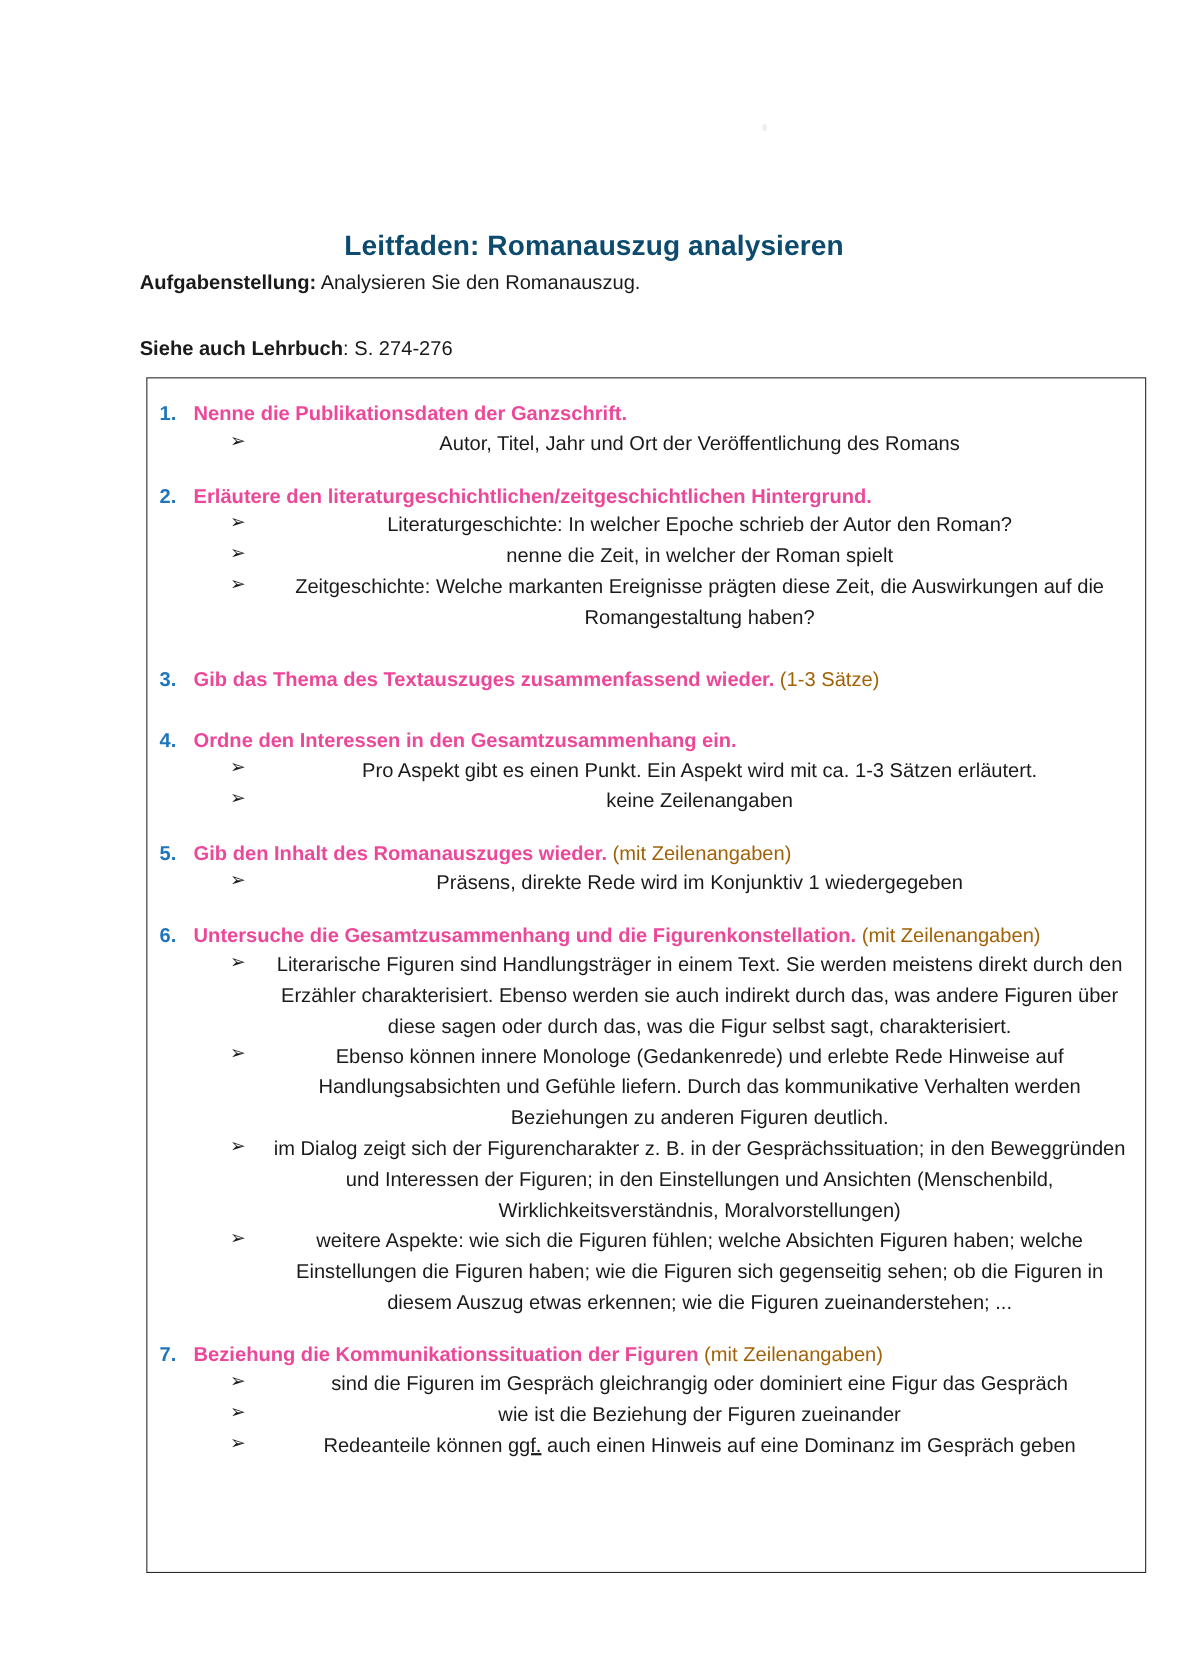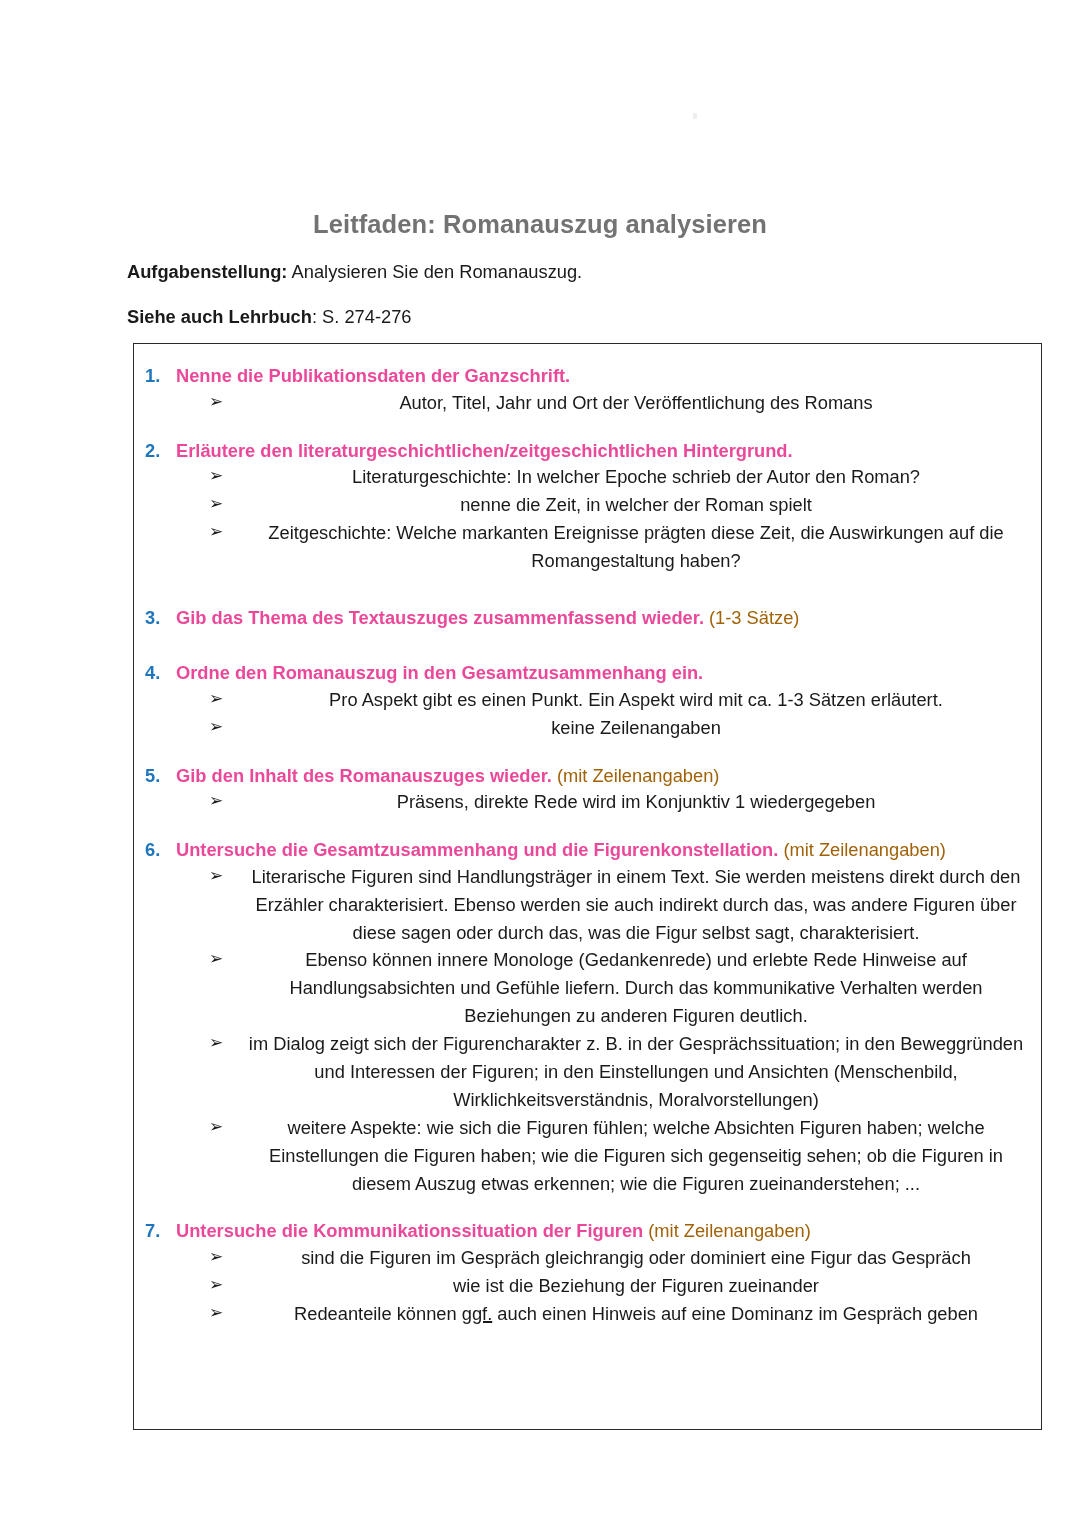--- a/index.html
+++ b/index.html
@@ -36,31 +36,31 @@
 
   .doc-title {
     position: absolute;
     left: 0;
     right: 0;
     top: 193px;
     text-align: center;
     font-size: 25.5px;
     font-weight: bold;
     letter-spacing: 0.1px;
-    color: #737373;
+    color: #0c4a6e;
   }
 
   .meta-line {
     position: absolute;
     left: 127px;
     font-size: 18.3px;
     color: #1a1a1a;
     white-space: nowrap;
   }
-  .meta-line.l1 { top: 261px; }
+  .meta-line.l1 { top: 246px; }
   .meta-line.l2 { top: 306px; }
   .meta-line .lbl { font-weight: bold; }
 
   .box {
     position: absolute;
     left: 133px;
     top: 343px;
     width: 909px;
     height: 1087px;
     border: 1.6px solid #2b2b2b;
@@ -195,21 +195,21 @@
         <div class="item">
           <div class="item-head">
             <span class="item-num">3.</span>
             <span><span class="item-title">Gib das Thema des Textauszuges zusammenfassend wieder.</span><span class="item-suffix">(1-3 Sätze)</span></span>
           </div>
         </div>
         <div class="gap-lg"></div>
         <div class="item">
           <div class="item-head">
             <span class="item-num">4.</span>
-            <span><span class="item-title">Ordne den Romanauszug in den Gesamtzusammenhang ein.</span></span>
+            <span><span class="item-title">Ordne den Interessen in den Gesamtzusammenhang ein.</span></span>
           </div>
           <ul class="subs">
             <li>
               <span class="arrow">➢</span>
               <span class="sub-text">Pro Aspekt gibt es einen Punkt. Ein Aspekt wird mit ca. 1-3 Sätzen erläutert.</span>
             </li>
             <li>
               <span class="arrow">➢</span>
               <span class="sub-text">keine Zeilenangaben</span>
             </li>
@@ -250,21 +250,21 @@
             <li>
               <span class="arrow">➢</span>
               <span class="sub-text">weitere Aspekte: wie sich die Figuren fühlen; welche Absichten Figuren haben; welche Einstellungen die Figuren haben; wie die Figuren sich gegenseitig sehen; ob die Figuren in diesem Auszug etwas erkennen; wie die Figuren zueinanderstehen; ...</span>
             </li>
           </ul>
         </div>
         <div class="gap-md"></div>
         <div class="item">
           <div class="item-head">
             <span class="item-num">7.</span>
-            <span><span class="item-title">Untersuche die Kommunikationssituation der Figuren</span><span class="item-suffix">(mit Zeilenangaben)</span></span>
+            <span><span class="item-title">Beziehung die Kommunikationssituation der Figuren</span><span class="item-suffix">(mit Zeilenangaben)</span></span>
           </div>
           <ul class="subs">
             <li>
               <span class="arrow">➢</span>
               <span class="sub-text">sind die Figuren im Gespräch gleichrangig oder dominiert eine Figur das Gespräch</span>
             </li>
             <li>
               <span class="arrow">➢</span>
               <span class="sub-text">wie ist die Beziehung der Figuren zueinander</span>
             </li>

